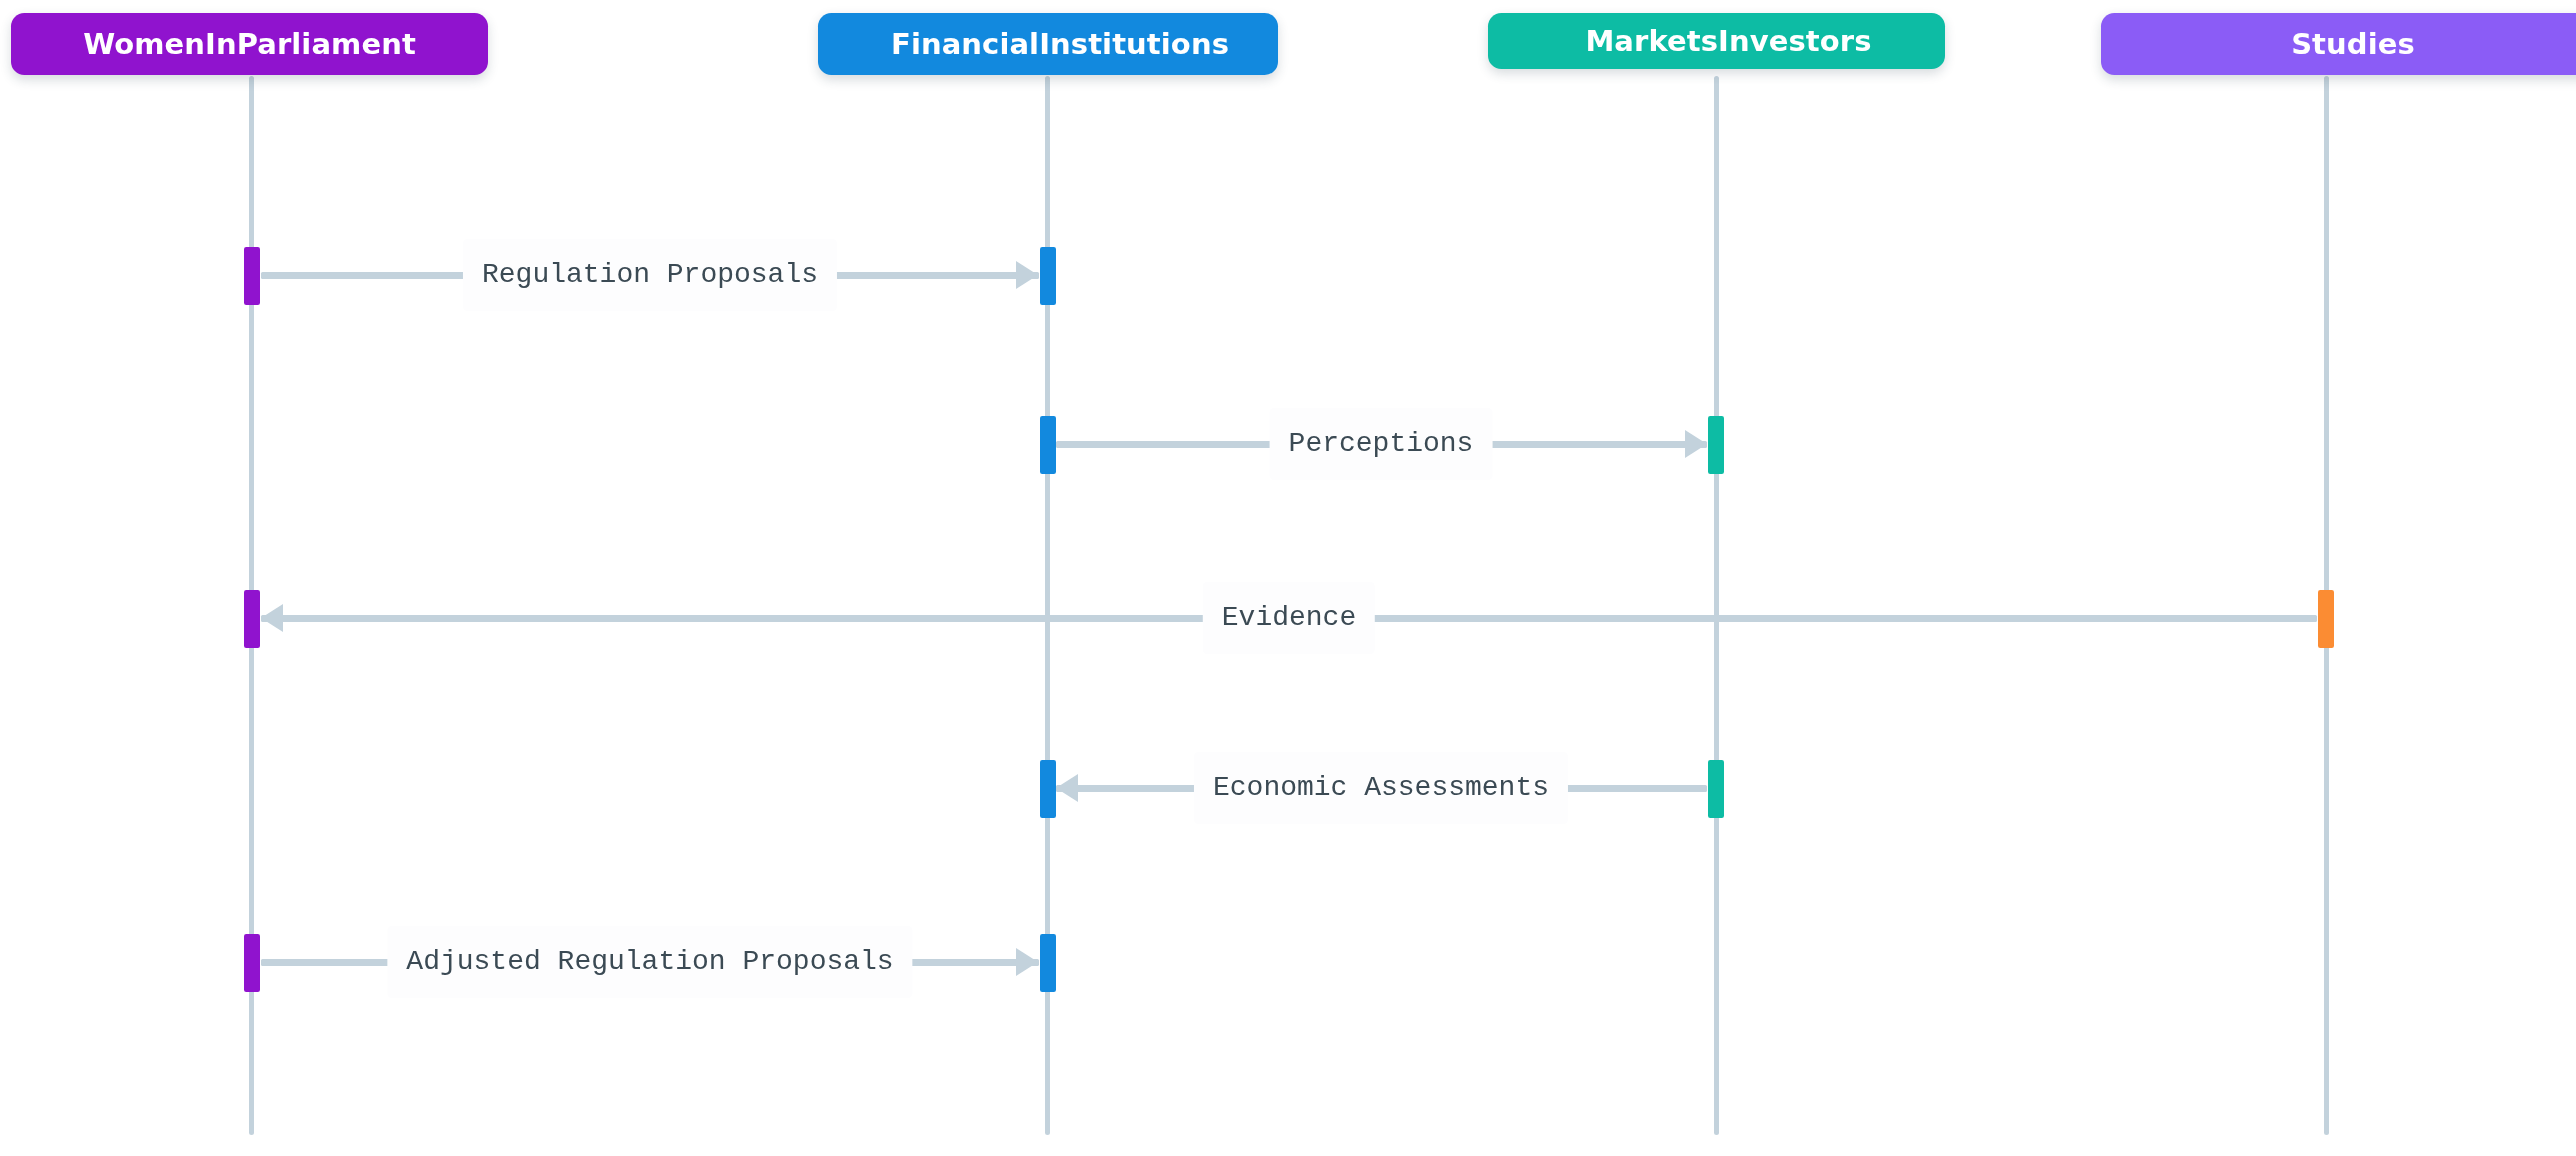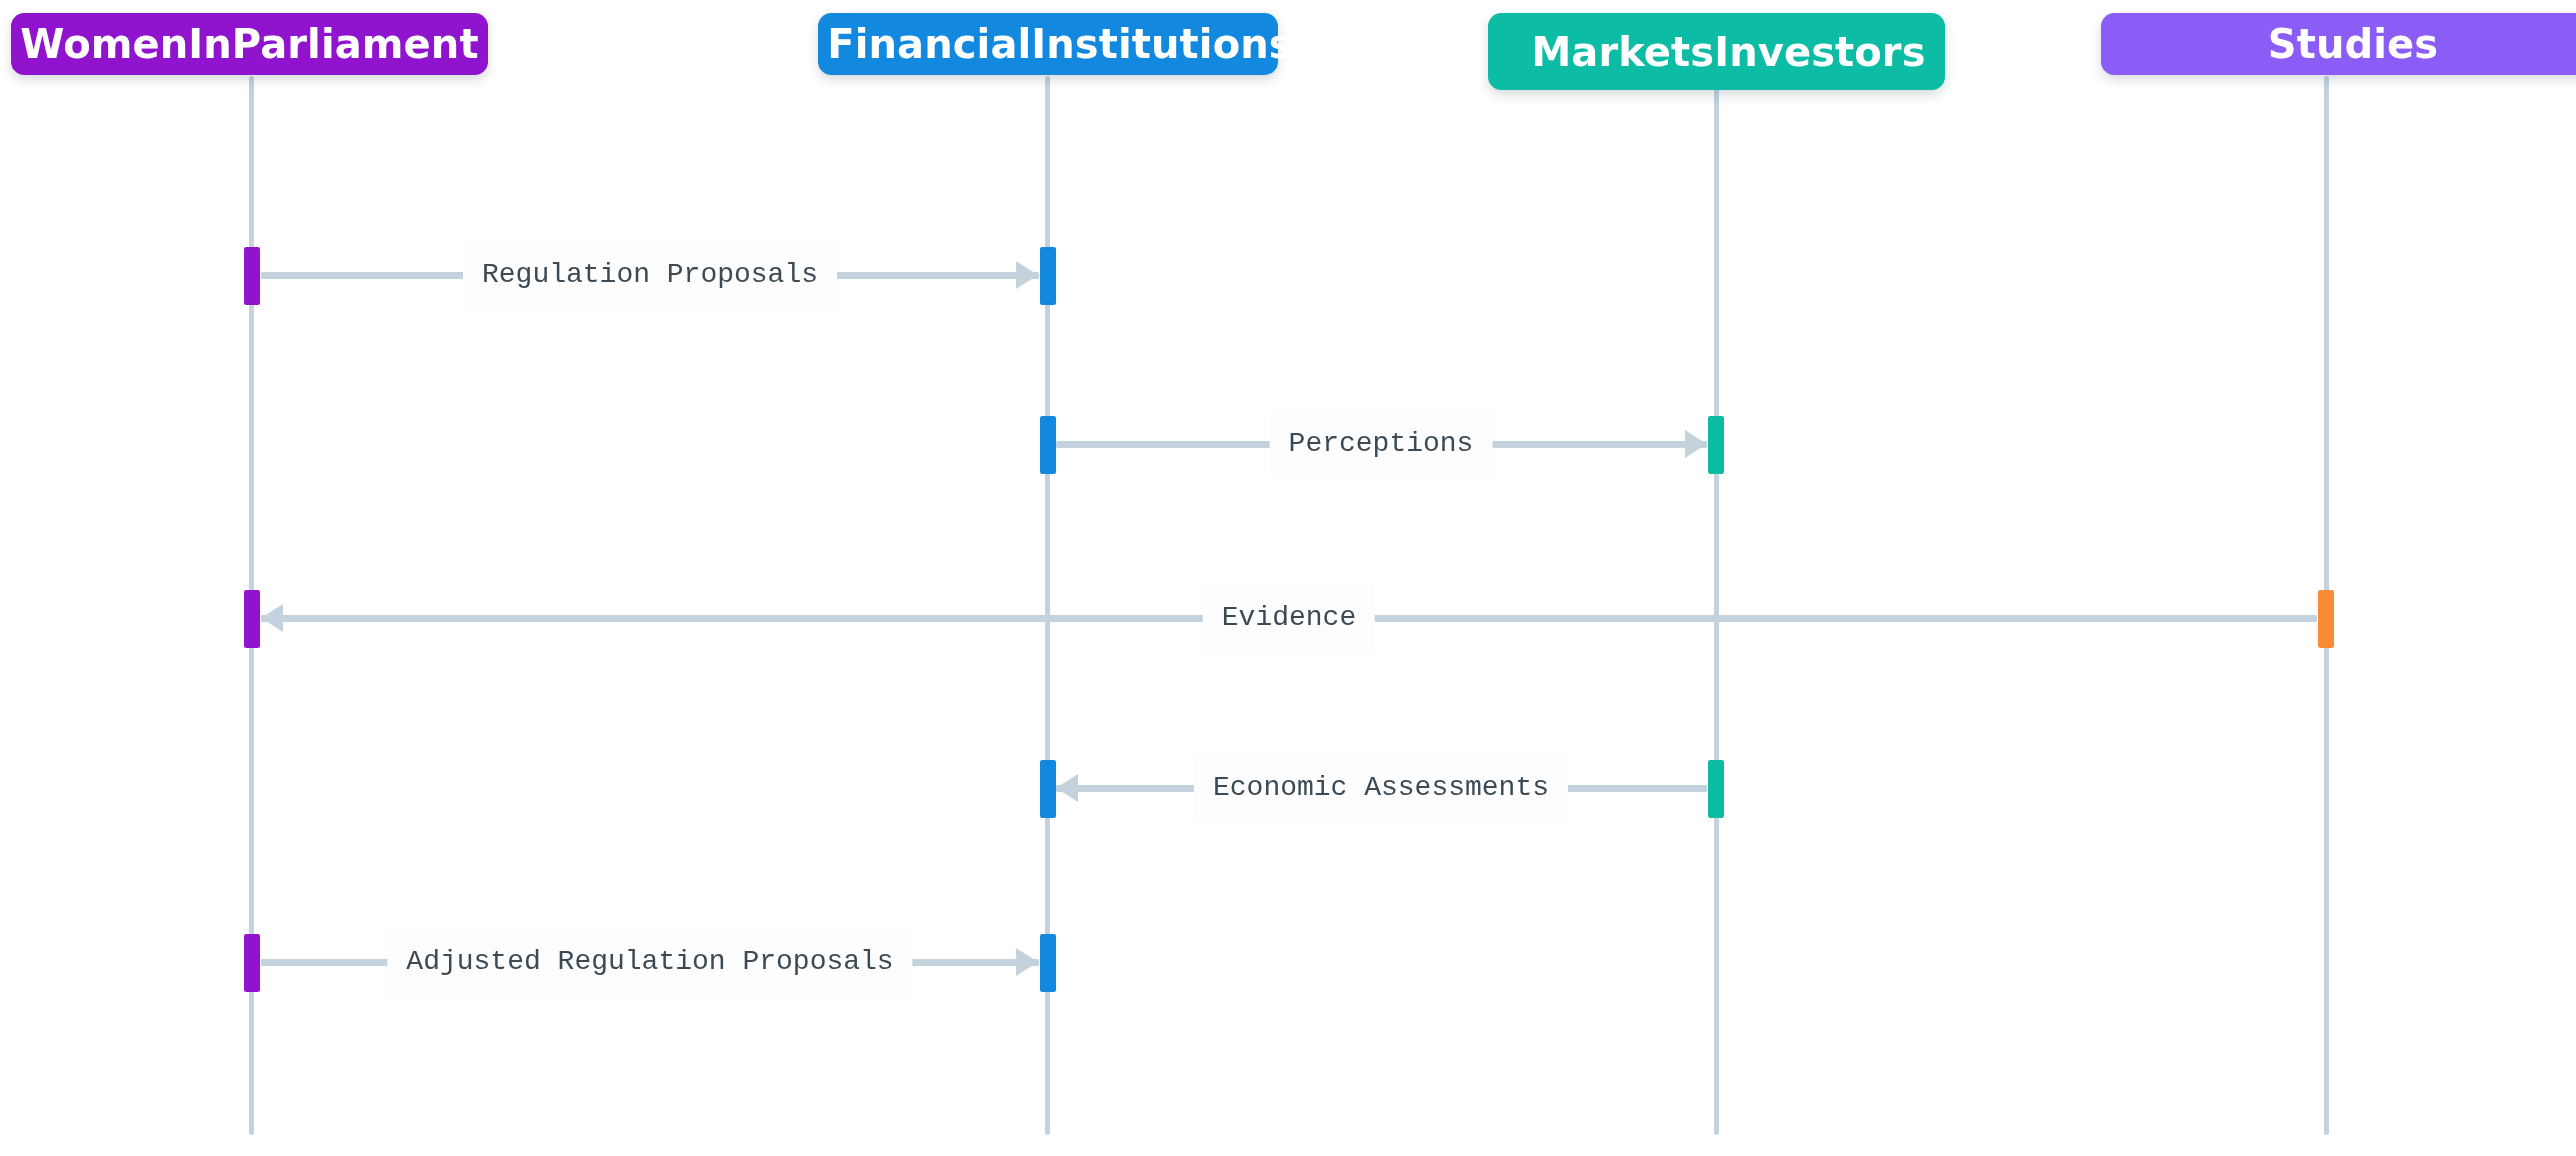--- a/index.html
+++ b/index.html
@@ -23,21 +23,21 @@
     position: absolute;
     display: flex;
     align-items: center;
     justify-content: center;
     border-radius: 13.3px;
     box-sizing: border-box;
     box-shadow: 0 4.4px 10.4px rgba(40,60,80,0.18);
   }
   .participant-label {
     color: #ffffff;
-    font-size: 40px;
+    font-size: 29px;
     font-weight: bold;
     letter-spacing: 0.1px;
     white-space: nowrap;
     font-family: "DejaVu Sans", sans-serif;
   }
 
   
   .lifeline {
     position: absolute;
     width: 5.2px;
@@ -124,21 +124,21 @@
       <div class="activation" style="left: 244px; top: 934px; height: 58px; background: rgb(144, 19, 206);"></div>
       <div class="activation" style="left: 1040px; top: 934px; height: 58px; background: rgb(18, 137, 222);"></div>
     </div>
   <div id="participants-layer">
       <div class="participant-box" style="left: 11px; top: 13.3px; width: 477px; height: 62px; background: rgb(144, 19, 206);">
         <span class="participant-label">WomenInParliament</span>
       </div>
       <div class="participant-box" style="left: 818px; top: 13.3px; width: 460px; height: 62px; background: rgb(18, 137, 222); padding-left: 24px;">
         <span class="participant-label">FinancialInstitutions</span>
       </div>
-      <div class="participant-box" style="left: 1488px; top: 13.3px; width: 457px; height: 77px; background: rgb(13, 188, 164); padding-left: 24px;">
+      <div class="participant-box" style="left: 1488px; top: 13.3px; width: 457px; height: 56px; background: rgb(13, 188, 164); padding-left: 24px;">
         <span class="participant-label">MarketsInvestors</span>
       </div>
       <div class="participant-box" style="left: 2101px; top: 13.3px; width: 504px; height: 62px; background: #8b5cf6;">
         <span class="participant-label">Studies</span>
       </div>
     </div>
 </div>
 
 
 </body></html>

